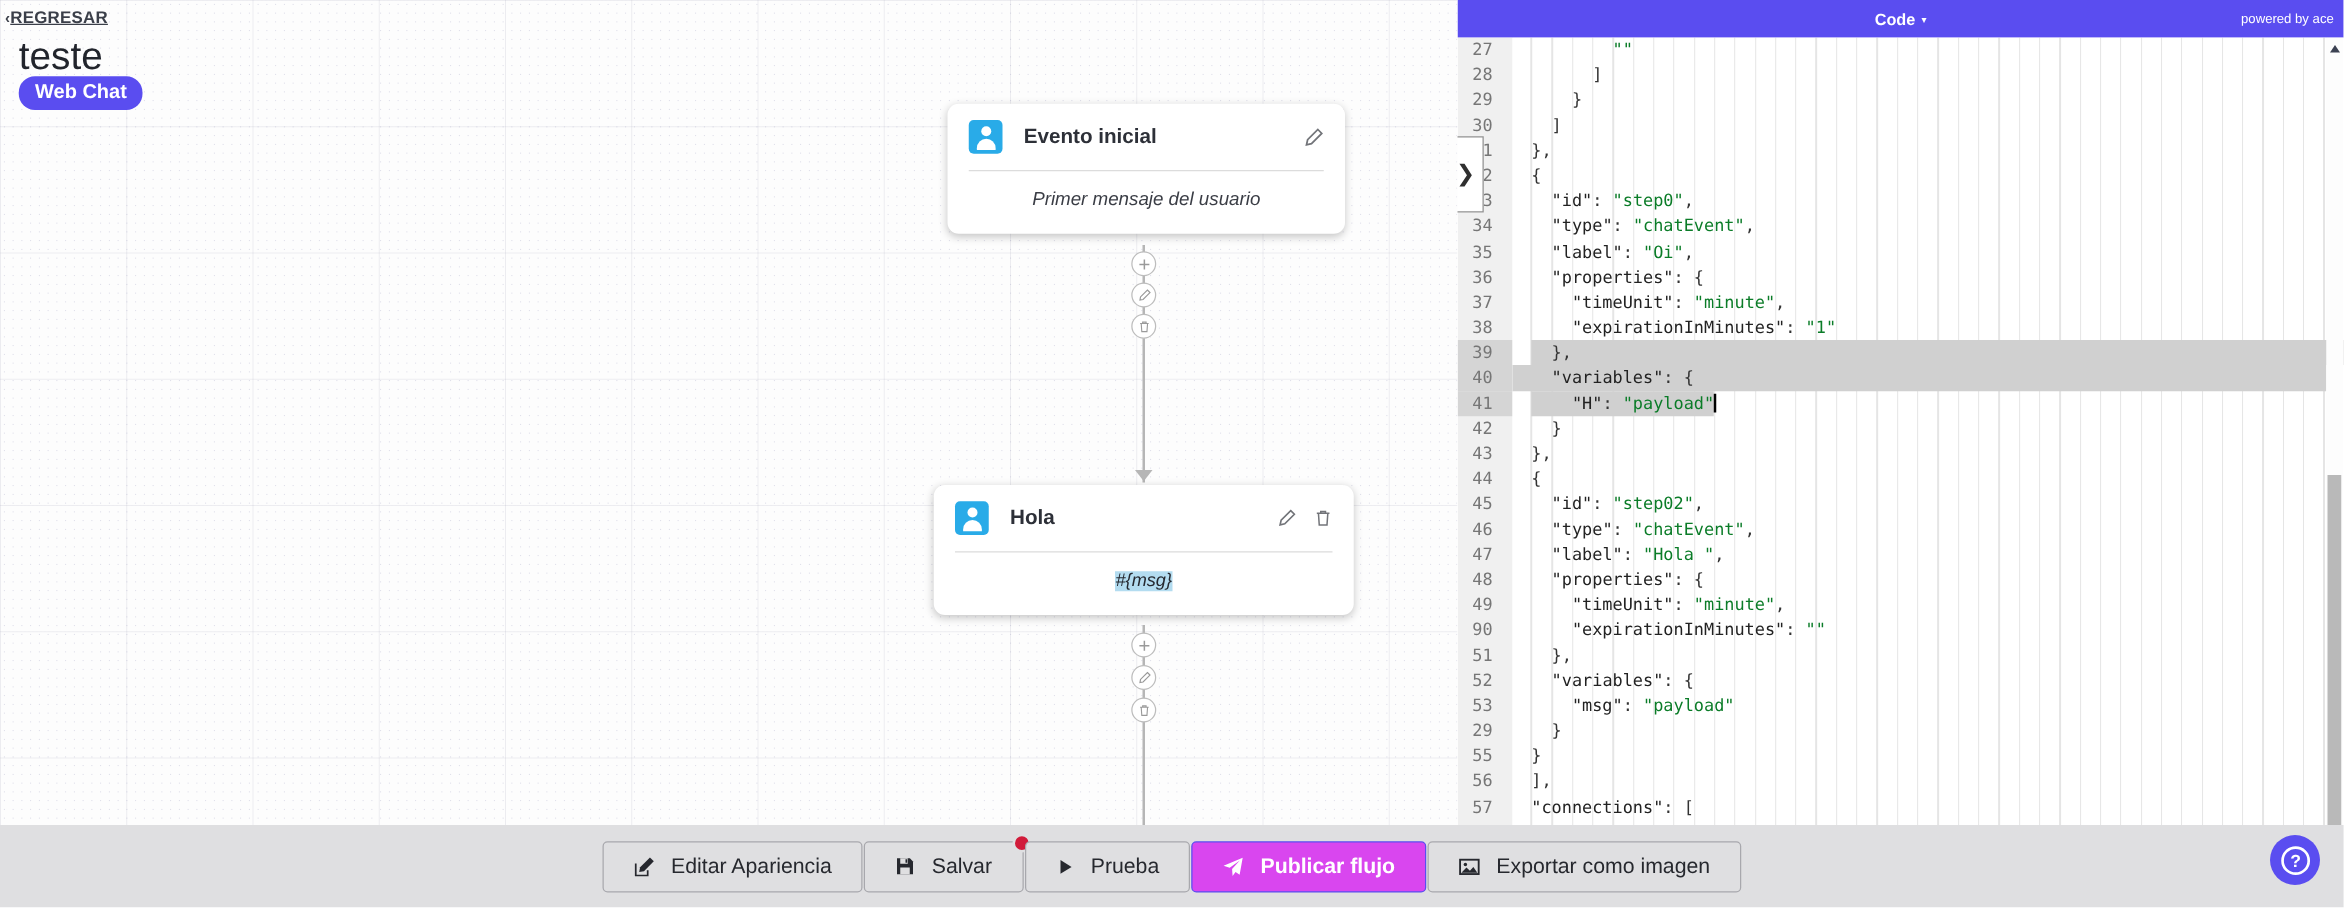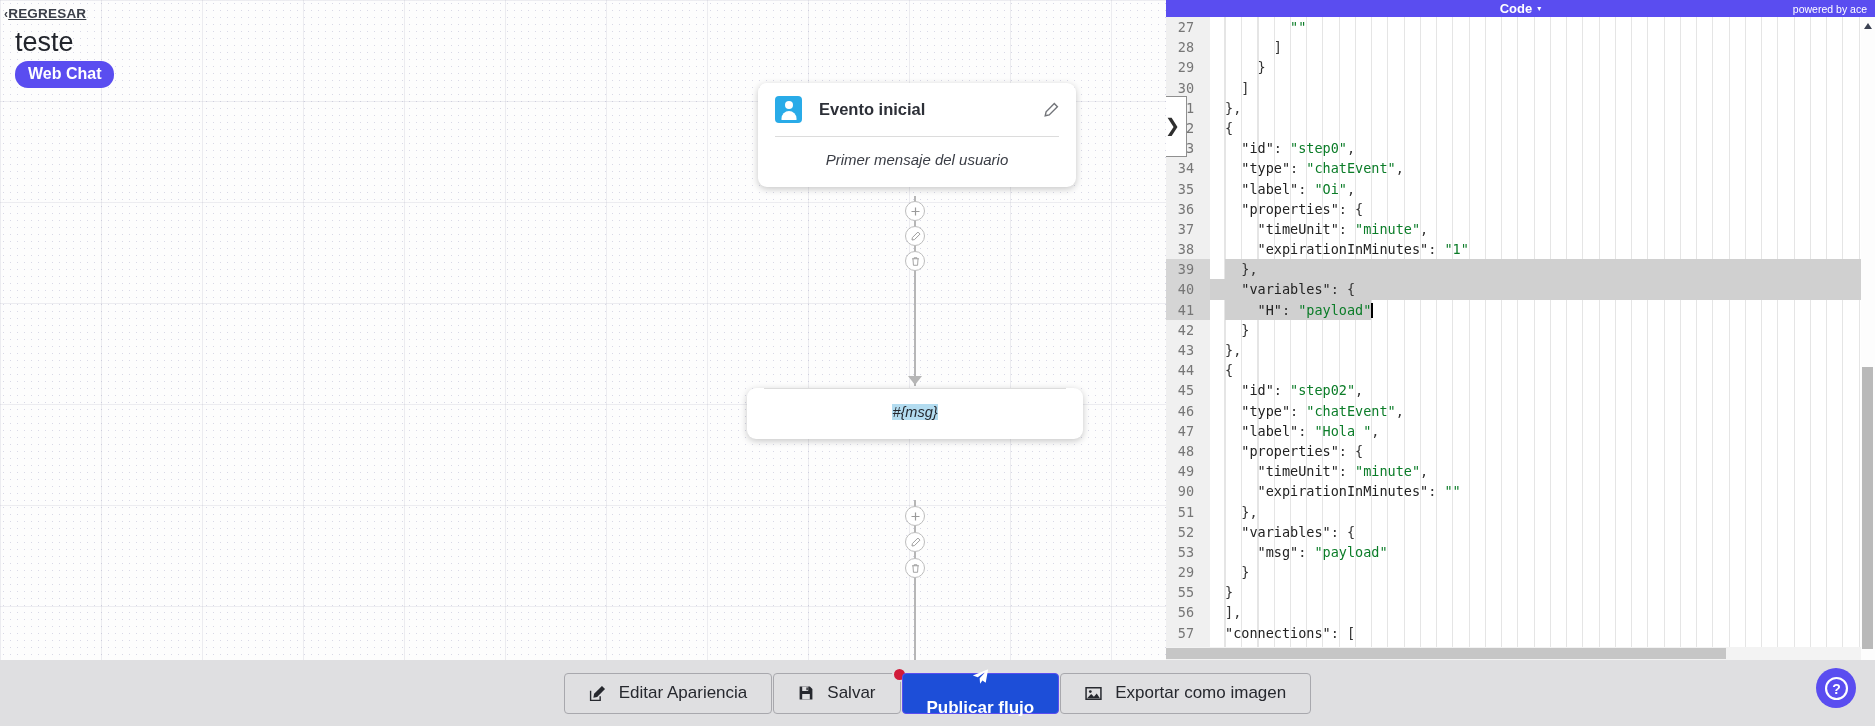--- a/index.html
+++ b/index.html
@@ -28,21 +28,21 @@
     position: absolute; left: 4px; top: 6px;
     font-size: 13.5px; font-weight: bold;
     color: #3b3f49; letter-spacing: .2px;
     text-decoration: underline;
     cursor: pointer; white-space: nowrap;
   }
   .back-arrow { display:inline-block; transform: translateY(0px); font-size: 12px; }
 
   .flow-title {
     position: absolute; left: 15px; top: 27px;
-    font-size: 27px; color: #22252c; font-weight: 400;
+    font-size: 31px; color: #22252c; font-weight: 400;
   }
   .channel-badge {
     position: absolute; left: 15px; top: 61px;
     background: #5a4df0; color: #fff;
     font-size: 16px; font-weight: bold;
     padding: 4px 13px 5px; border-radius: 13px;
   }
 
   
   .node {
@@ -111,21 +111,21 @@
     cursor: pointer; color: #9a9a9a;
   }
 
   
   #code-panel {
     position: absolute; left: 1166px; top: 0;
     width: 709px; height: 660px;
     background: #fff; overflow: hidden;
   }
   .code-topbar {
-    height: 17px; background: #5a4df0;
+    height: 30px; background: #5a4df0;
     display: flex; align-items: center; justify-content: center;
     position: relative;
   }
   .code-topbar .title {
     color: #fff; font-size: 13px; font-weight: bold;
   }
   .code-topbar .caret {
     color: #fff; font-size: 8px; margin-left: 5px;
   }
   .code-topbar .powered {
@@ -224,23 +224,22 @@
     padding: 0 24px;
     background: #dfdfe1;
     border: 1px solid #a8a8ad;
     border-radius: 4px;
     display: flex; align-items: center; justify-content: center;
     gap: 13px;
     font-size: 17px; color: #26282e;
     cursor: pointer;
   }
   .tb-btn.primary {
-    background: #1d4ed8; border-color: #5a4df0; color: #fff;
+    background: #d946ef; border-color: #5a4df0; color: #fff;
     font-weight: bold;
-    flex-direction: column;
   }
   .tb-btn .label { white-space: nowrap; }
   .tb-icon { line-height: 0; display: inline-flex; }
   .dot-badge {
     position: absolute; right: -7px; top: -7px;
     width: 15px; height: 15px; border-radius: 50%;
     background: #d11b3a; border: 2px solid #dfdfe1;
   }
   .help-fab {
     position: absolute; right: 19px; top: 8px;
@@ -312,20 +311,36 @@
           </span>
         </div>
       </div>
       <div class="node-divider"></div>
       <div class="node-body">
         <span class="node-placeholder">Primer mensaje del usuario</span>
       </div>
     </div>
 
     <div class="node" style="left:747px; top:388px; width:336px;">
+      <div class="node-header">
+        <div class="node-avatar"></div>
+        <div class="node-title">Hola</div>
+        <div class="node-actions">
+          <span class="ico-btn">
+            <svg width="15" height="15" viewBox="0 0 16 16">
+              <path d="M11.3 1.6l3.1 3.1-8.2 8.2-4 .9.9-4z" fill="none" stroke="#3c3f46" stroke-width="1.4"></path>
+            </svg>
+          </span>
+          <span class="ico-btn">
+            <svg width="15" height="15" viewBox="0 0 16 16">
+              <path d="M2.6 3.9h10.8M6 3.9V2.3h4v1.6M4 3.9l.7 10h6.6l.7-10" fill="none" stroke="#3c3f46" stroke-width="1.3"></path>
+            </svg>
+          </span>
+        </div>
+      </div>
       <div class="node-divider"></div>
       <div class="node-body">
         <span class="node-var">#{msg}</span>
       </div>
     </div>
 
   </div>
 
   <div id="code-panel">
     <div class="code-topbar">
@@ -434,20 +449,28 @@
             <svg width="16" height="16" viewBox="0 0 16 16">
               <path d="M1.6 1.6h10.3l2.5 2.5v10.3H1.6z" fill="currentColor"></path>
               <rect x="4.2" y="1.6" width="6" height="4.4" fill="#dfdfe1"></rect>
               <rect x="8.4" y="2.4" width="1.4" height="2.8" fill="currentColor"></rect>
               <rect x="4.2" y="9" width="7.6" height="5.4" fill="#dfdfe1"></rect>
             </svg>
           </span>
           <span class="label">Salvar</span>
           <span class="dot-badge"></span>
         </div>
+        <div class="tb-btn">
+          <span class="tb-icon">
+            <svg width="15" height="15" viewBox="0 0 16 16">
+              <path d="M3.6 2.1l9.5 5.9-9.5 5.9z" fill="currentColor"></path>
+            </svg>
+          </span>
+          <span class="label">Prueba</span>
+        </div>
         <div class="tb-btn primary">
           <span class="tb-icon">
             <svg width="17" height="17" viewBox="0 0 16 16">
               <path d="M15.2 1.2L.8 7.1l4.6 1.6 7.6-5.5-5.8 6.4.4 5.2 2.2-3 3.1 2.1z" fill="currentColor"></path>
             </svg>
           </span>
           <span class="label">Publicar flujo</span>
         </div>
         <div class="tb-btn">
           <span class="tb-icon">

